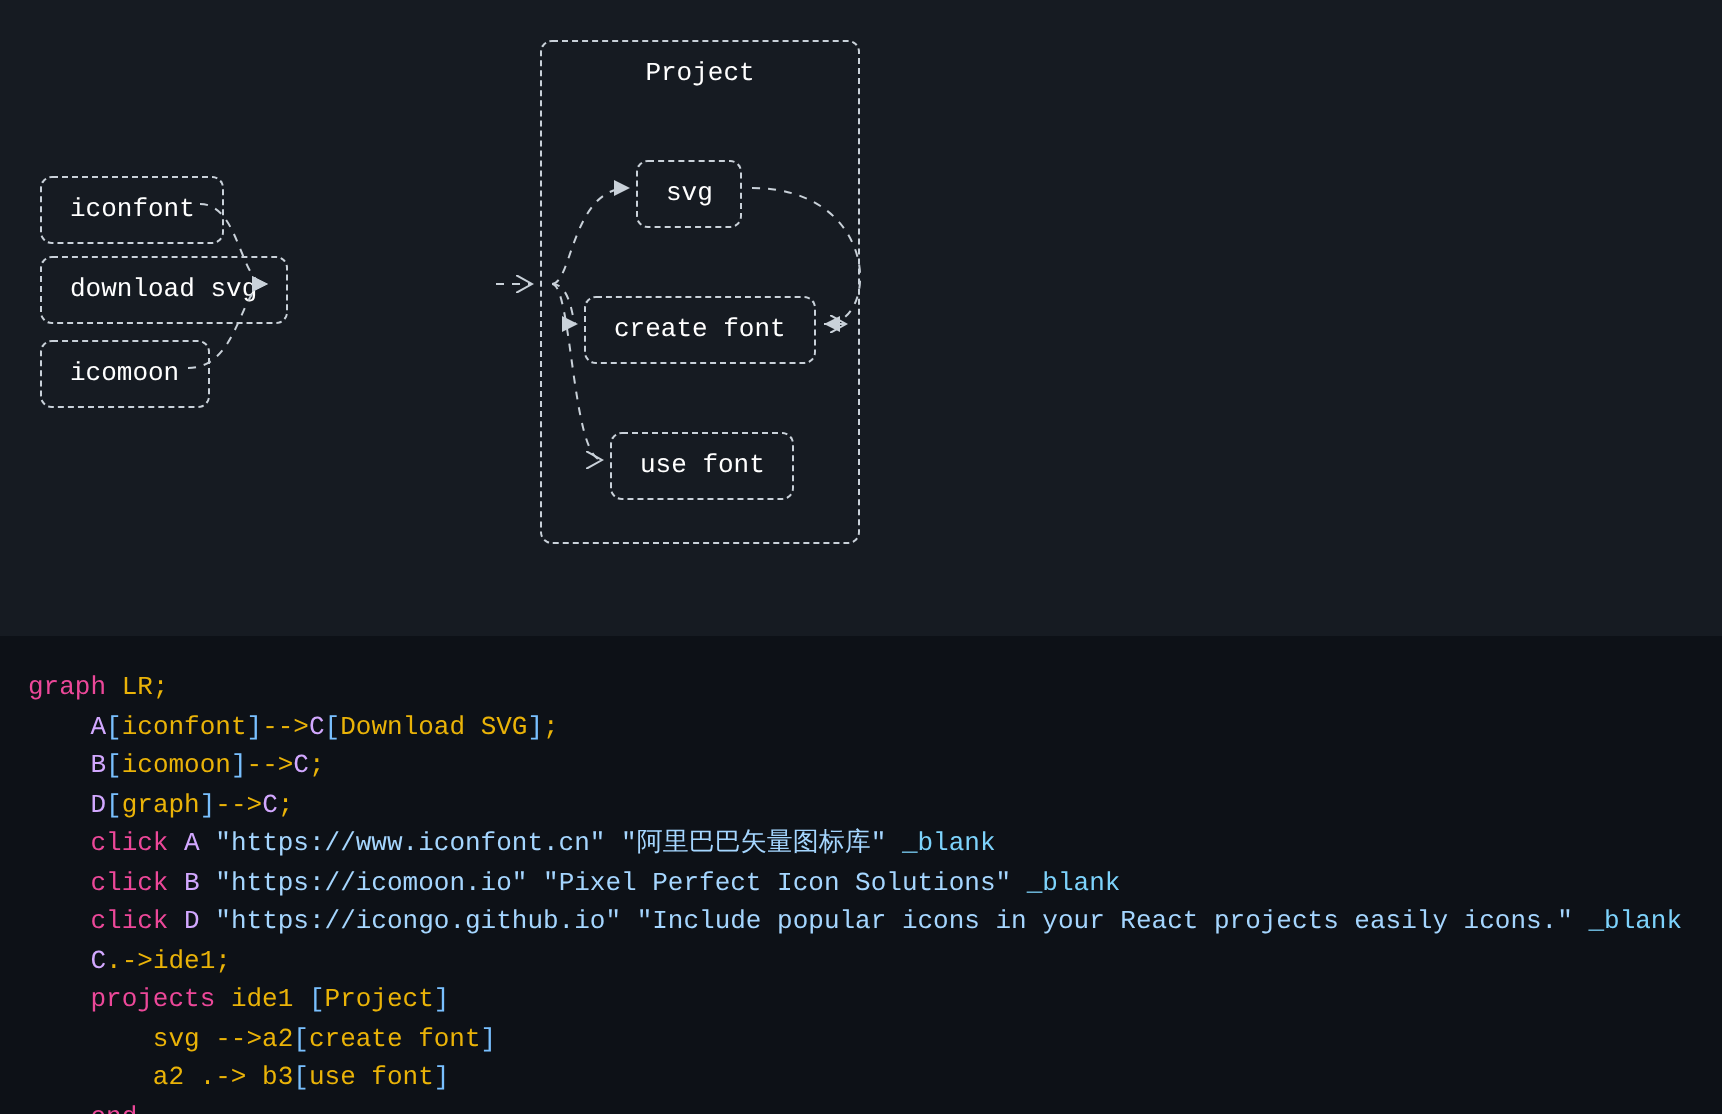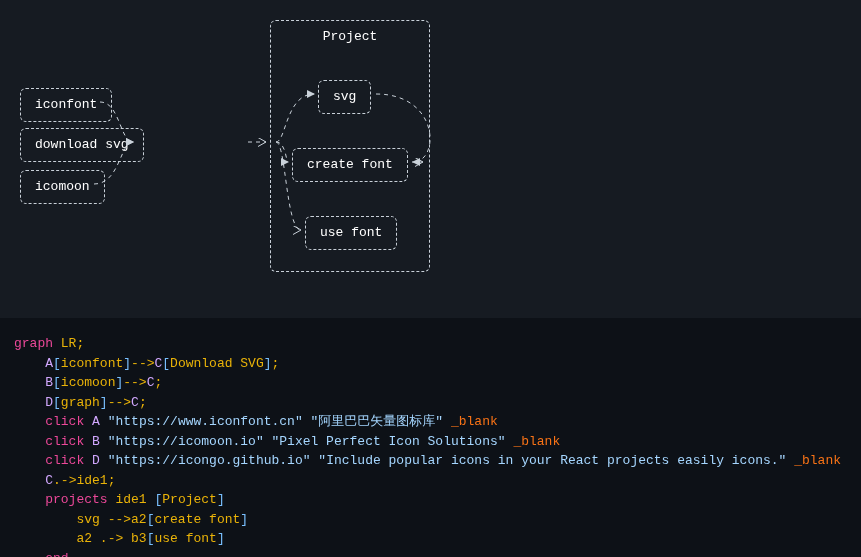--- a/index.html
+++ b/index.html
@@ -12,21 +12,21 @@
   svg.arrows{position:absolute;inset:0;width:100%;height:100%}
   .dash{stroke:#c9d1d9;stroke-width:1;stroke-dasharray:4 4;fill:none}
   .arrowhead{fill:#c9d1d9}
   .open-arrowhead{fill:none;stroke:#c9d1d9;stroke-width:1}
   .code-panel{background:#0d1117;padding:16px 14px 24px 14px;white-space:pre;font-family:"Courier New",Consolas,monospace;font-size:13px}
   .kw{color:#ec4899}
   .id{color:#d2a8ff}
   .plain{color:#eab308}
   .br{color:#79c0ff}
   .str{color:#a5d6ff}
-  .tgt{color:#f97316}
+  .tgt{color:#7dd3fc}
 </style>
 </head>
 <body>
 
 <div class="diagram-panel">
   <div class="diagram">
 
     <div class="node" style="left:0;top:68px"><span>iconfont</span></div>
     <div class="node" style="left:0;top:150px"><span>icomoon</span></div>
 

